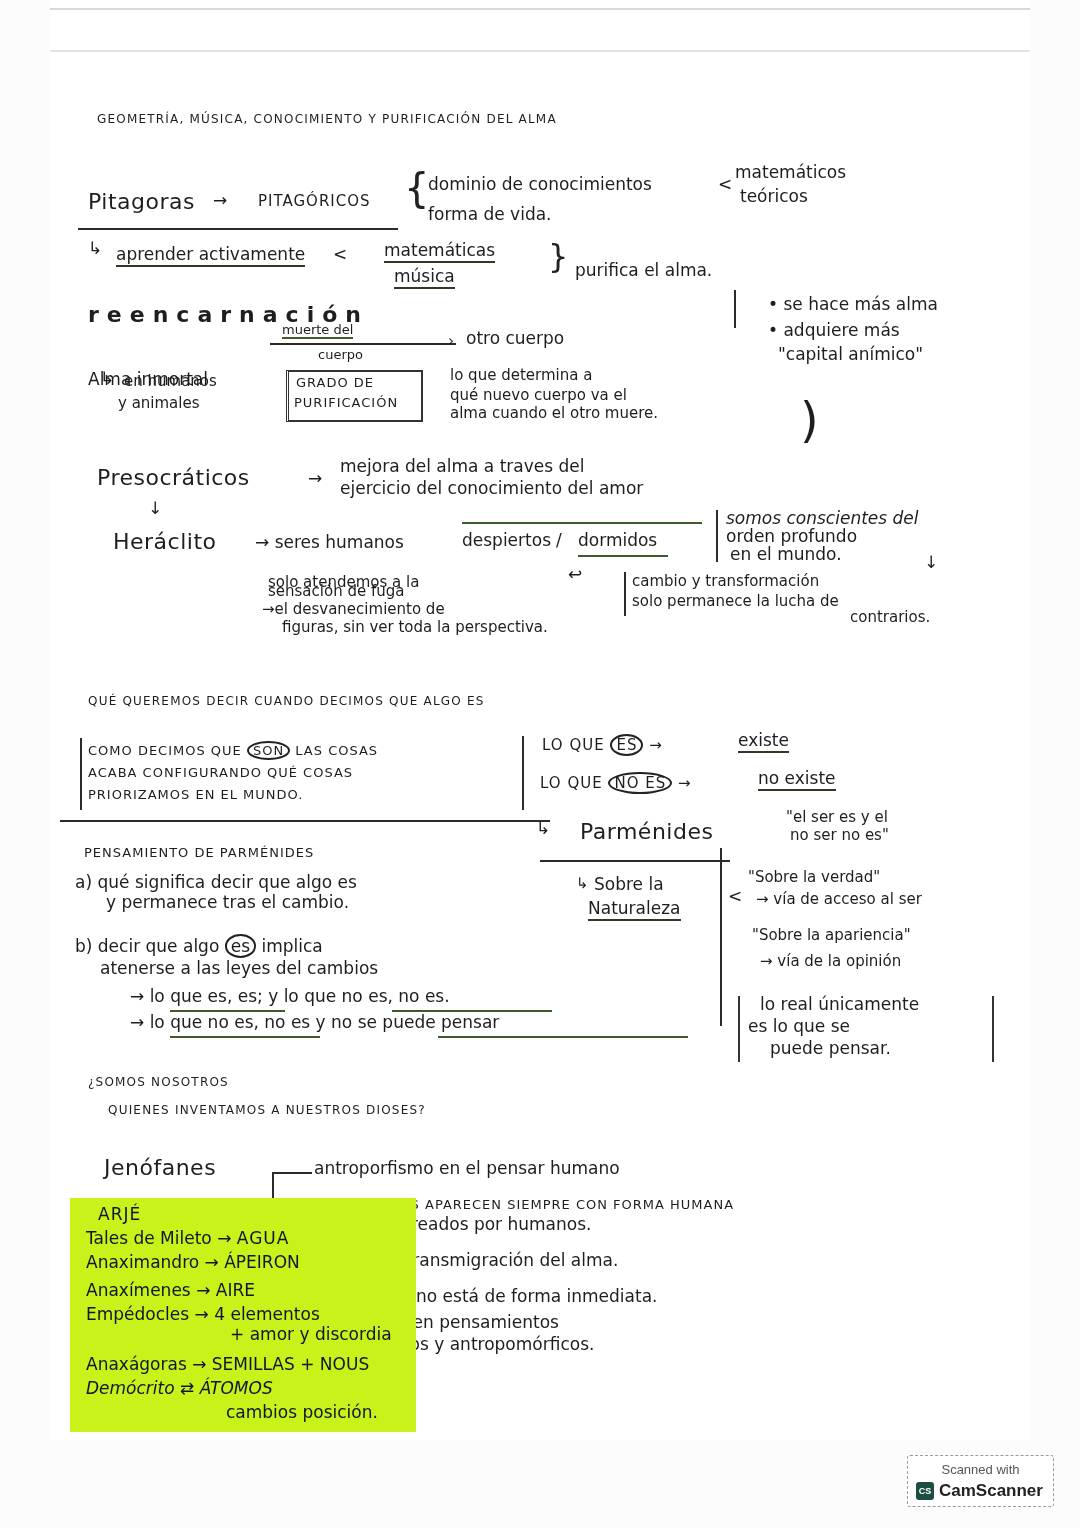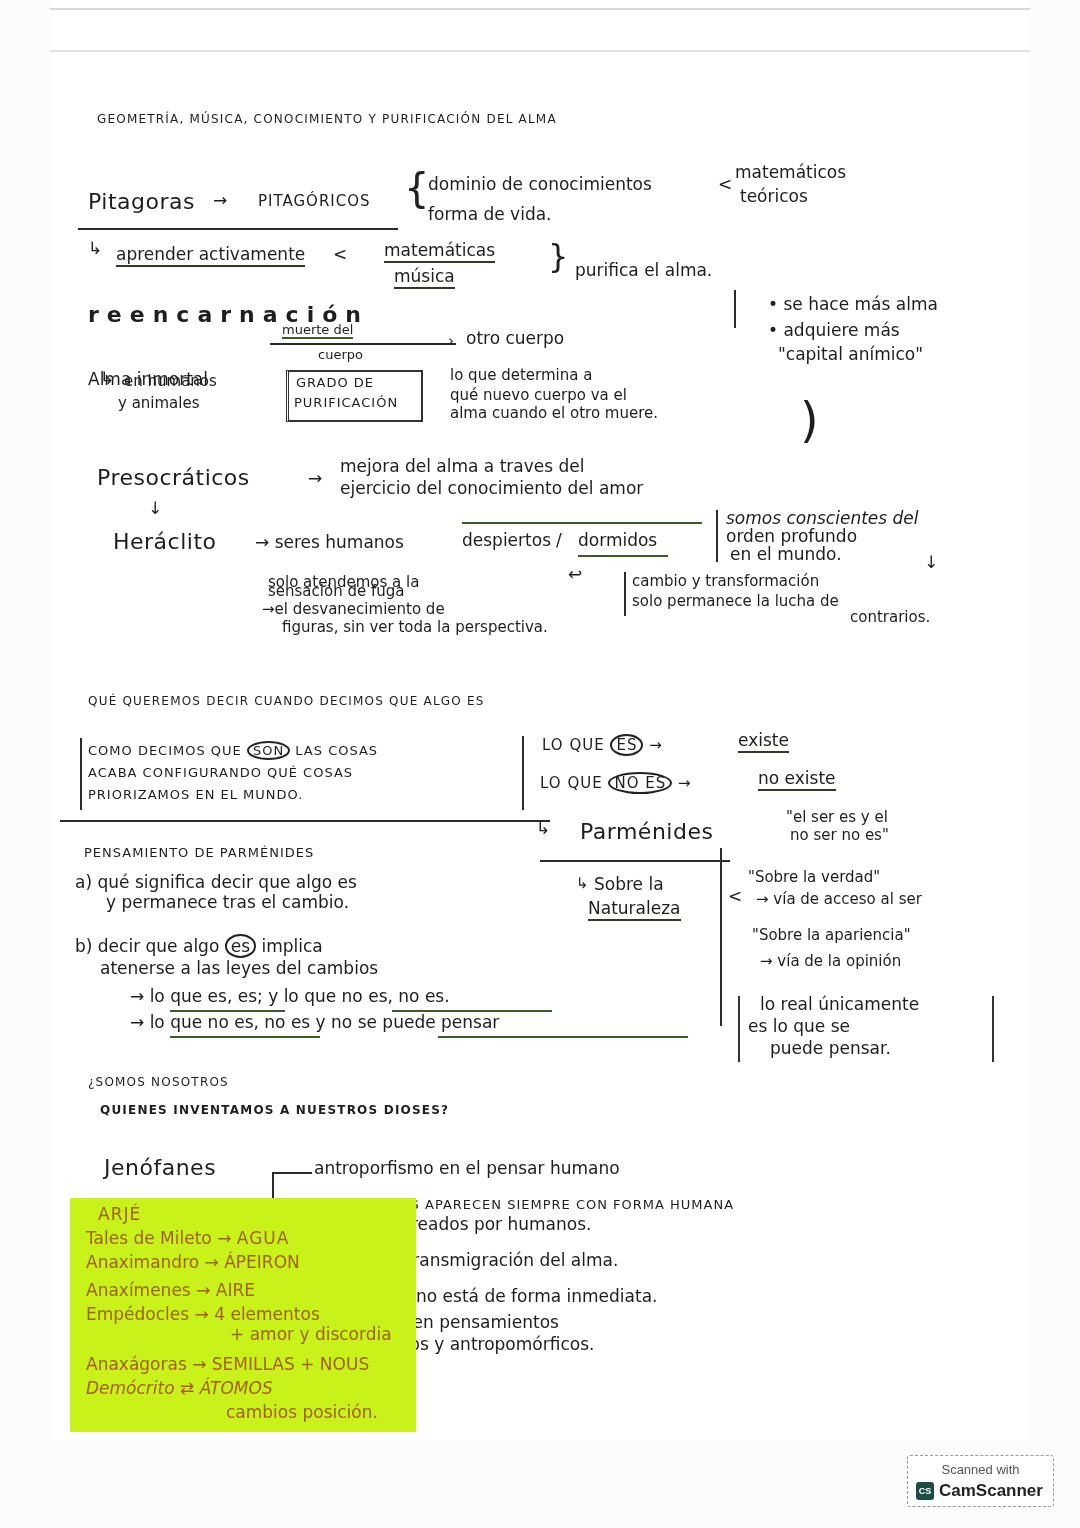--- a/index.html
+++ b/index.html
@@ -22,21 +22,21 @@
   .ul-g { border-bottom:2px solid #3d5a2a; }
   .line { position:absolute; background:#2b2b2b; }
   .gline { position:absolute; background:#3d5a2a; }
   .circle { border:2px solid #222; border-radius:50%; padding:0 4px; }
   .box { position:absolute; border:2px solid #333; }
   .brace { position:absolute; font-size:40px; line-height:1; color:#222; }
   .sticky {
     position:absolute; left:70px; top:1198px; width:346px; height:234px;
     background:#c9f21a;
   }
-  .sticky .t { color:#a16207; }
+  .sticky .t { color:#0f172a; }
   .cs-badge {
     position:absolute; left:907px; top:1455px; width:145px; height:50px;
     border:1px dashed #9a9a9a; border-radius:3px; background:#fff;
   }
   .cs-top { position:absolute; left:0; width:145px; top:6px; text-align:center; font-size:13px; color:#555; font-family:"Liberation Sans", sans-serif; }
   .cs-logo { position:absolute; left:8px; top:26px; width:18px; height:18px; background:#1c4d44; border-radius:3px; color:#fff; font-size:9px; font-weight:bold; text-align:center; line-height:18px; font-family:"Liberation Sans", sans-serif; }
   .cs-name { position:absolute; left:31px; top:25px; font-size:17px; font-weight:bold; color:#222; font-family:"Liberation Sans", sans-serif; }
 </style>
 </head>
 <body>
@@ -152,21 +152,21 @@
 <div class="gline" style="left:170px;top:1010px;width:115px;height:2px;"></div>
 <div class="gline" style="left:392px;top:1010px;width:160px;height:2px;"></div>
 <div class="gline" style="left:170px;top:1036px;width:150px;height:2px;"></div>
 <div class="gline" style="left:438px;top:1036px;width:250px;height:2px;"></div>
 <div class="box" style="left:738px;top:996px;width:252px;height:66px;border-top:none;border-bottom:none;"></div>
 <div class="t md" style="left:760px;top:996px;">lo real únicamente</div>
 <div class="t md" style="left:748px;top:1018px;">es lo que se</div>
 <div class="t md" style="left:770px;top:1040px;">puede pensar.</div>
 
 <div class="t h1 caps" style="left:88px;top:1076px;">¿SOMOS NOSOTROS</div>
-<div class="t h1 caps" style="left:100px;top:1104px;font-weight:bold;">QUIENES INVENTAMOS A NUESTROS DIOSES?</div>
+<div class="t h1 caps" style="left:108px;top:1104px;">QUIENES INVENTAMOS A NUESTROS DIOSES?</div>
 <div class="t big" style="left:104px;top:1156px;">Jenófanes</div>
 <div class="line" style="left:272px;top:1172px;width:40px;height:2px;"></div>
 <div class="line" style="left:272px;top:1172px;width:2px;height:30px;"></div>
 <div class="t md" style="left:314px;top:1160px;">antroporfismo en el pensar humano</div>
 <div class="t xs caps" style="left:386px;top:1198px;">...ES APARECEN SIEMPRE CON FORMA HUMANA</div>
 <div class="t md" style="left:380px;top:1216px;">... creados por humanos.</div>
 <div class="t md" style="left:384px;top:1252px;">... transmigración del alma.</div>
 <div class="t md" style="left:384px;top:1288px;">...a no está de forma inmediata.</div>
 <div class="t md" style="left:384px;top:1314px;">...r en pensamientos</div>
 <div class="t md" style="left:384px;top:1336px;">...cos y antropomórficos.</div>

